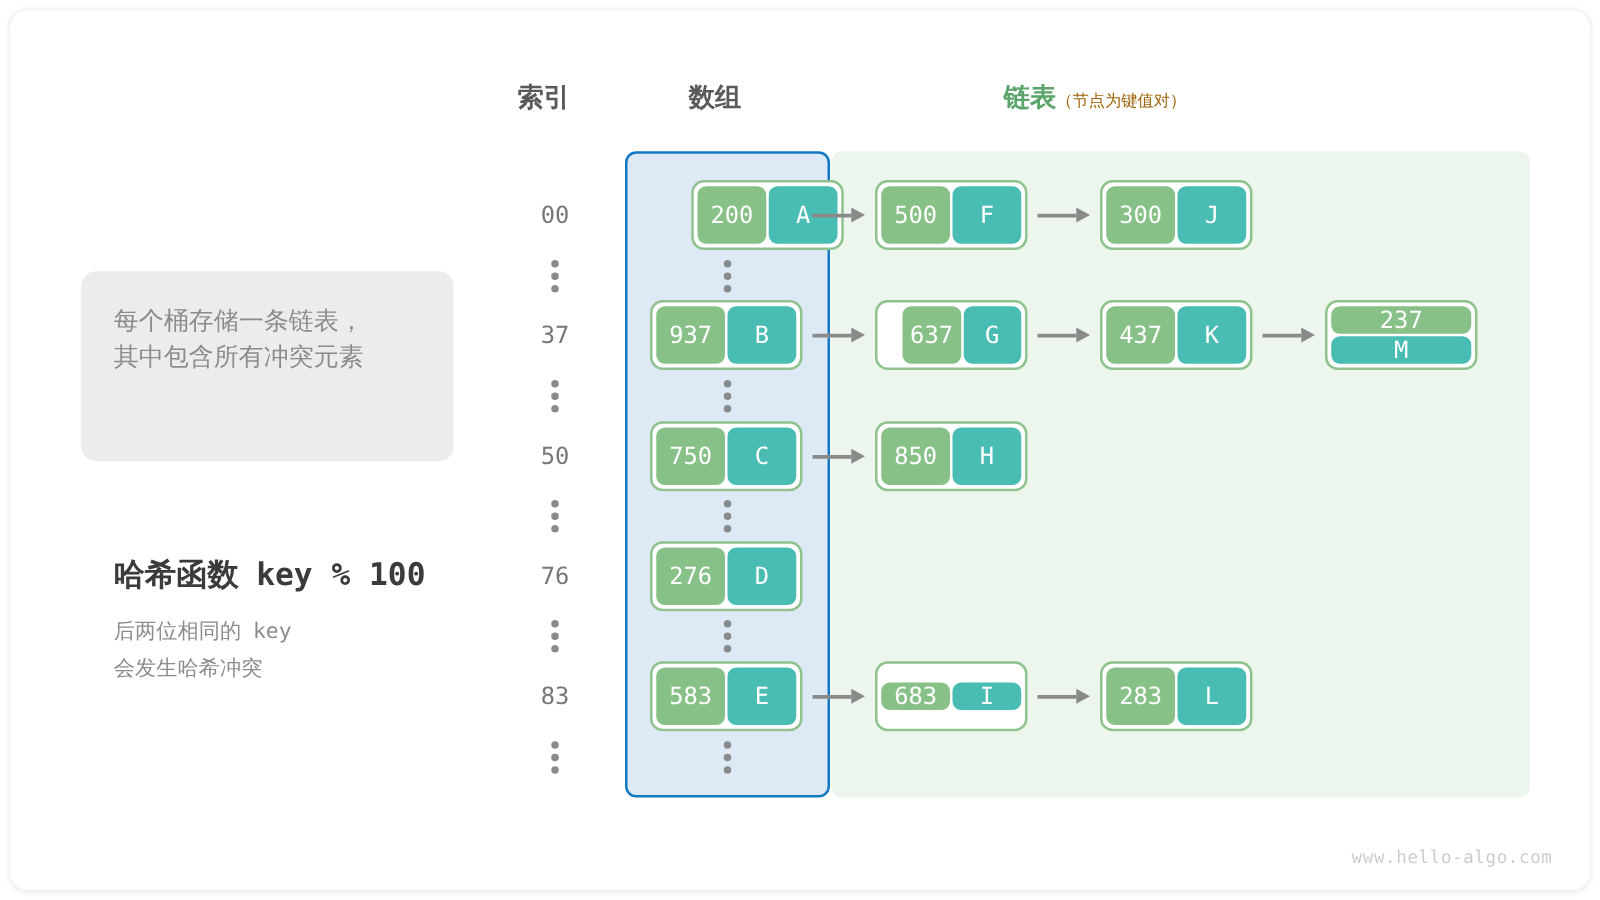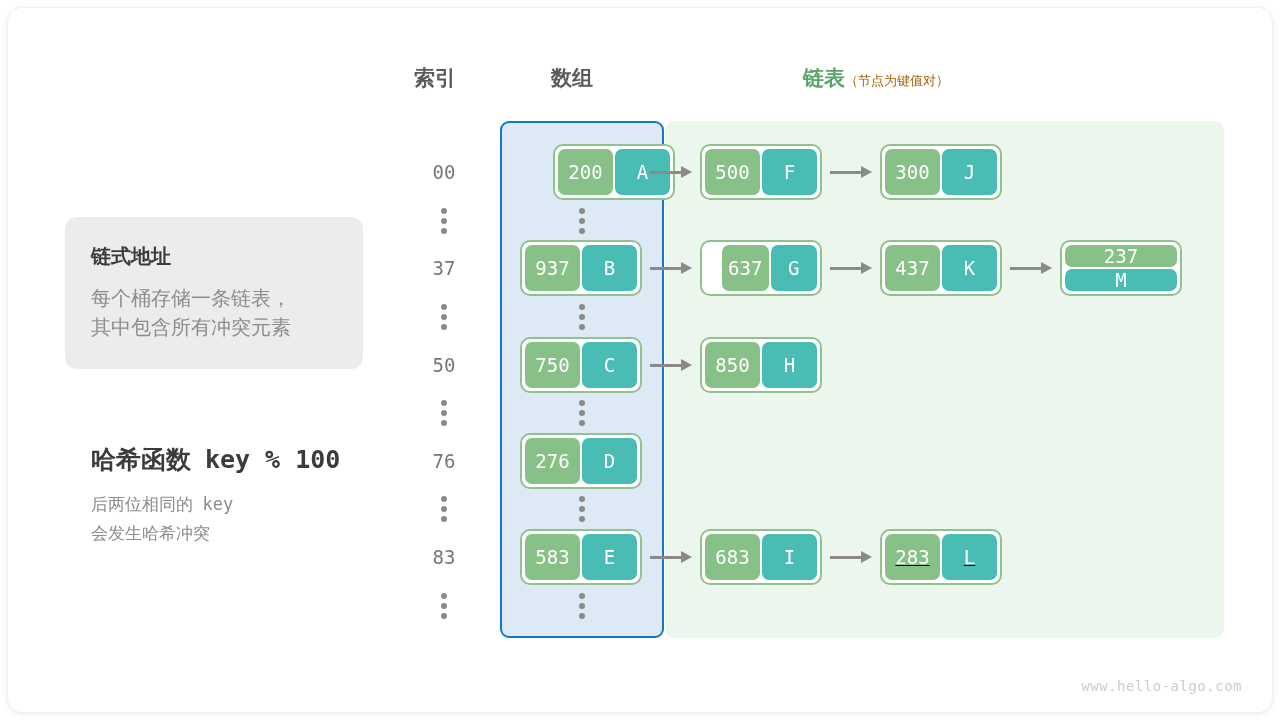--- a/index.html
+++ b/index.html
@@ -284,46 +284,45 @@
       </div>
       <div class="idx" style="top: 521px; left: 406px;">83</div>
       <div class="node" style="left: 512px; top: 521px;">
         <div class="key">583</div>
         <div class="val">E</div>
       </div>
       <div class="arrow" style="left: 642px; width: 42px; top: 544px;">
         <div class="shaft"></div>
         <div class="head"></div>
       </div>
-      <div class="node" style="left: 692px; top: 521px;">
+      <div class="node" style="left: 692px; top: 521px; align-items: center;">
         <div class="key">683</div>
         <div class="val">I</div>
       </div>
       <div class="arrow" style="left: 822px; width: 42px; top: 544px;">
         <div class="shaft"></div>
         <div class="head"></div>
       </div>
-      <div class="node" style="left: 872px; top: 521px; text-decoration: underline;">
+      <div class="node" style="left: 872px; top: 521px;">
         <div class="key">283</div>
         <div class="val">L</div>
       </div>
       <div class="dots" style="left: 433px; top: 585px;">
         <i></i>
         <i></i>
         <i></i>
       </div>
       <div class="dots" style="left: 571px; top: 585px;">
         <i></i>
         <i></i>
         <i></i>
       </div>
     </div>
 
   <div id="note-box">
-    <div class="title">链式地址</div>
     <div class="body">
       <div>每个桶存储一条链表，</div>
       <div>其中包含所有冲突元素</div>
     </div>
   </div>
 
   <div id="hash-note">
     <div class="title"><span>哈希函数</span>&nbsp;&nbsp;<span class="mono">key % 100</span></div>
     <div class="body">
       <div><span>后两位相同的</span>&nbsp;&nbsp;<span class="mono">key</span></div>

